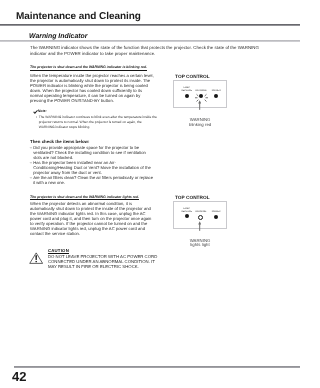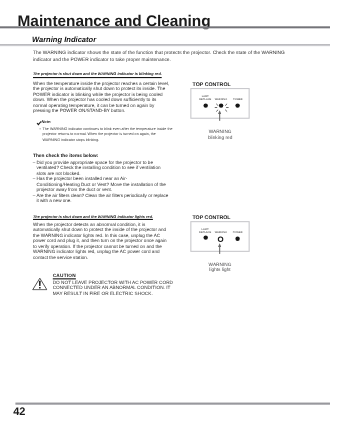--- a/index.html
+++ b/index.html
@@ -3,21 +3,21 @@
 <meta charset="utf-8">
 <style>
   html,body{margin:0;padding:0;}
   body{width:300px;height:388px;background:#fff;
        font-family:"Liberation Sans",sans-serif;
        -webkit-font-smoothing:antialiased;text-rendering:geometricPrecision;
        overflow:hidden;position:relative;}
   .page{position:absolute;left:0;top:0;width:300px;height:388px;}
 
   
-  .h1{position:absolute;left:16px;top:11px;font-size:14px;font-weight:bold;
+  .h1{position:absolute;left:16px;top:11px;font-size:10px;font-weight:bold;
       color:#1a1a1a;letter-spacing:-0.05px;white-space:nowrap;}
   .hrule{position:absolute;left:0;top:23.6px;width:300px;height:2.2px;
          background:linear-gradient(to bottom,#5d5d62 0%,#76767b 55%,#b9b9bd 100%);}
   .h2{position:absolute;left:29px;top:32.6px;font-size:6.9px;font-weight:bold;
       font-style:italic;color:#111;white-space:nowrap;}
   .hrule2{position:absolute;left:0;top:40.4px;width:300px;height:1.2px;
           background:linear-gradient(to bottom,#b4b4b8 0%,#d6d6da 100%);}
 
   
   .tx{position:absolute;font-size:4.19px;line-height:5.02px;color:#2b2b2b;
@@ -67,21 +67,21 @@
   .dot{width:4px;height:4px;border-radius:50%;background:#161616;margin:0.95px auto 0;}
   .dot.hollow{background:#fff;border:0.62px solid #1a1a1a;width:2.9px;height:2.9px;
               margin-top:1.45px;}
   .rays{position:absolute;}
   .callout{position:absolute;text-align:center;font-size:4.3px;line-height:4.45px;
            color:#48484a;letter-spacing:0.02px;white-space:nowrap;}
 
   
   .frule{position:absolute;left:14px;top:366.4px;width:286px;height:1.5px;
          background:linear-gradient(to bottom,#8c8c91 0%,#a9a9ae 100%);}
-  .pnum{position:absolute;left:12px;top:369px;font-size:10px;font-weight:bold;
+  .pnum{position:absolute;left:12px;top:369px;font-size:13px;font-weight:bold;
         color:#1a1a1a;letter-spacing:-0.1px;}
 </style>
 </head>
 <body>
 
 <div class="page">
 
   <div class="h1">Maintenance and Cleaning</div>
   <div class="hrule"></div>
   <div class="h2">Warning Indicator</div>

